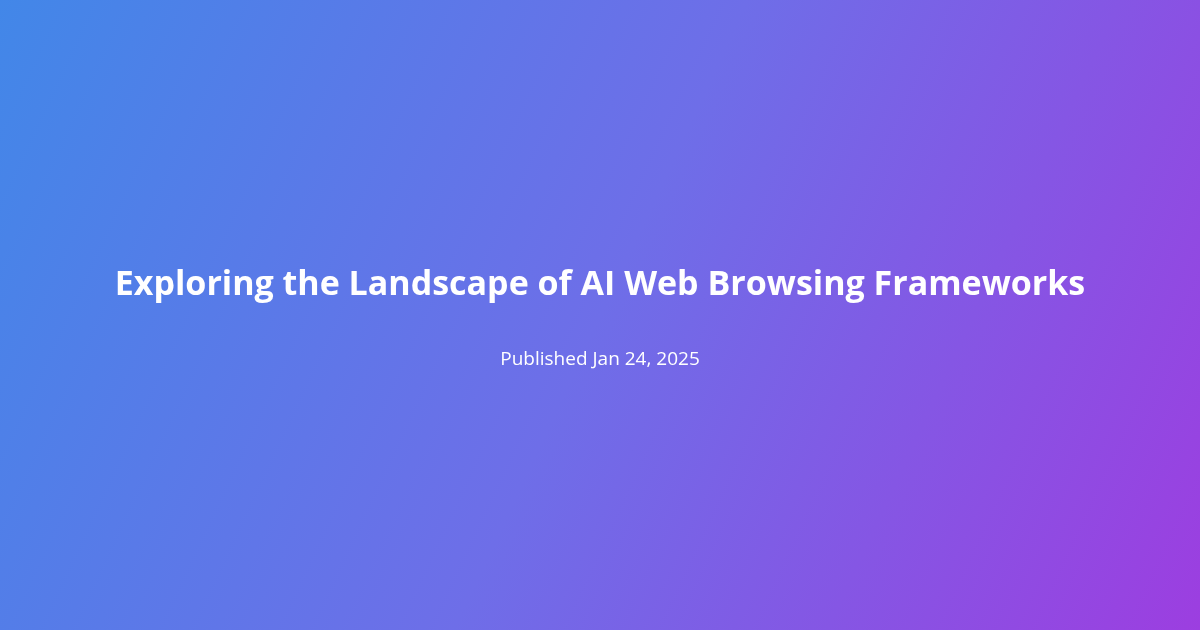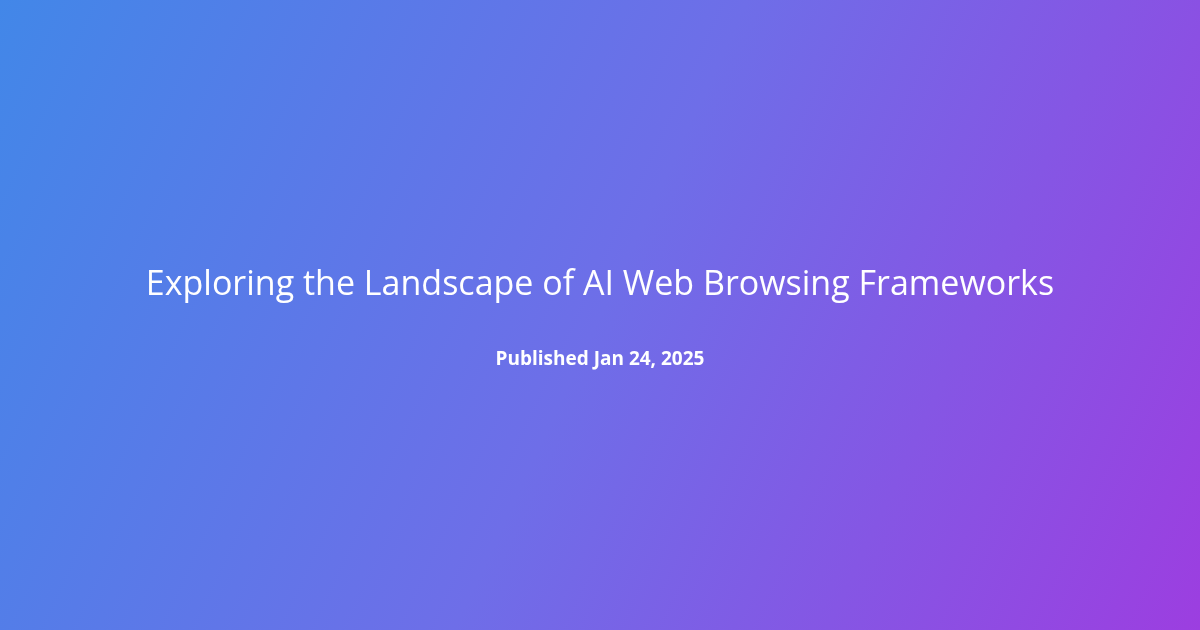--- a/index.html
+++ b/index.html
@@ -13,27 +13,27 @@
       background: linear-gradient(115deg, #4287e8 0%, #6e6ee8 50%, #9c3ee0 100%);
       display: flex;
       flex-direction: column;
       justify-content: center;
       align-items: center;
       font-family: 'Segoe UI', -apple-system, BlinkMacSystemFont, 'Open Sans', sans-serif;
       color: #ffffff;
     }
     .title {
       font-size: 34px;
-      font-weight: 400;
+      font-weight: 700;
       text-align: center;
       margin-bottom: 40px;
     }
     .published {
       font-size: 19px;
-      font-weight: 700;
+      font-weight: 400;
       text-align: center;
     }
   </style>
 </head>
 <body>
 
 <div class="title">Exploring the Landscape of AI Web Browsing Frameworks</div>
 <div class="published">Published Jan 24, 2025</div>
 
 </body></html>

